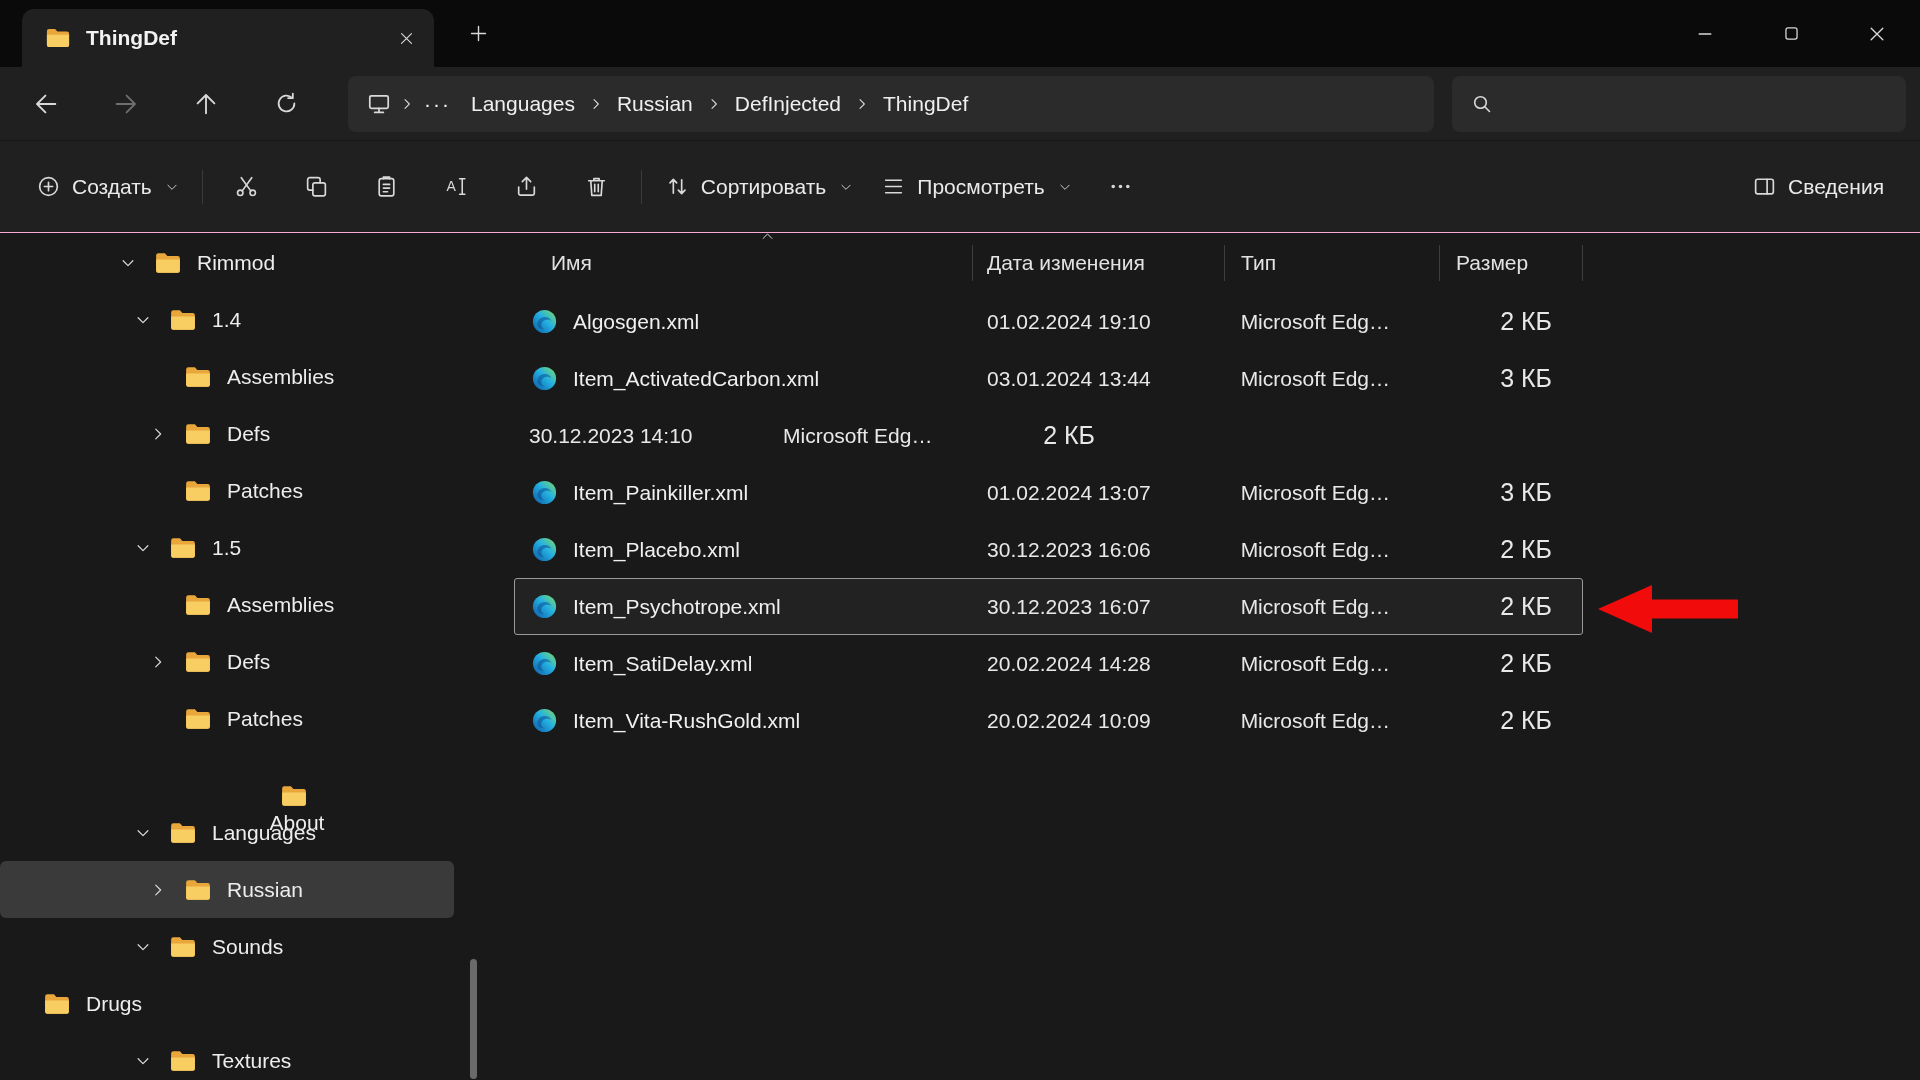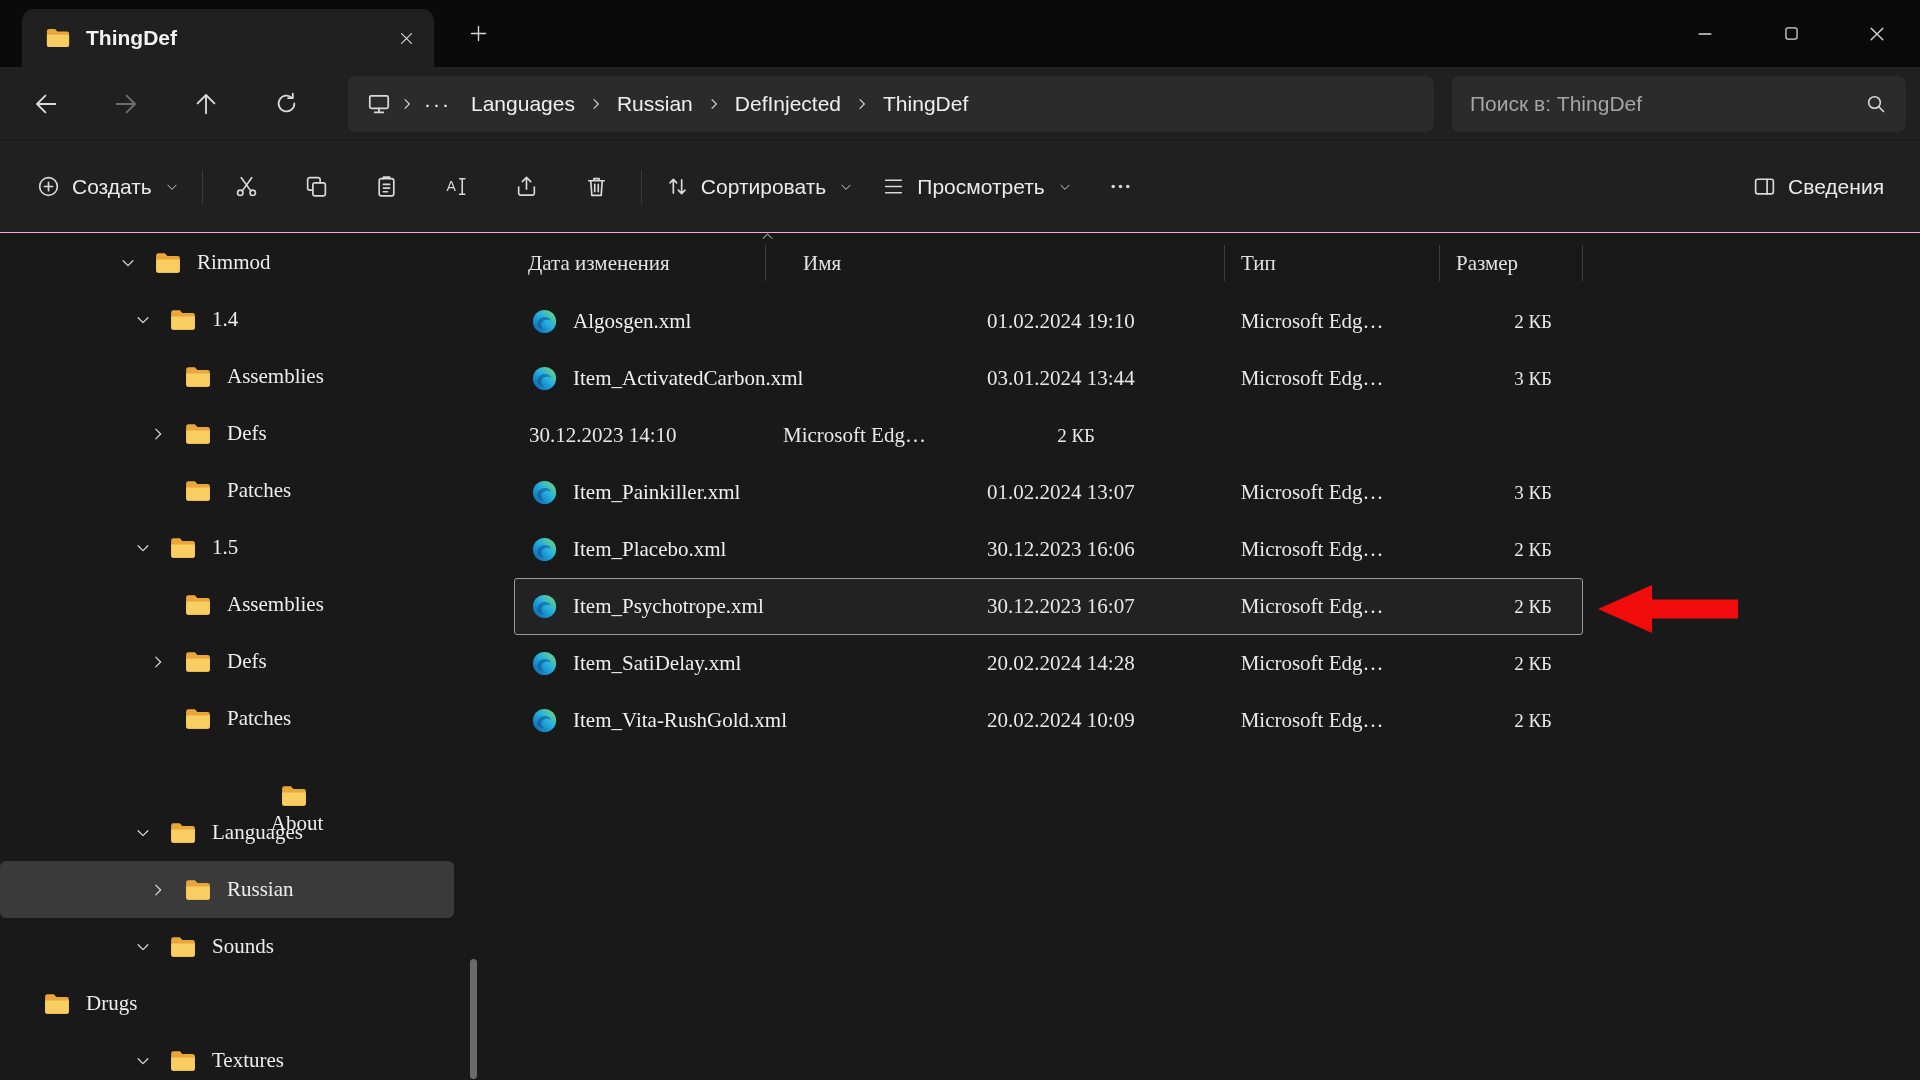--- a/index.html
+++ b/index.html
@@ -41,21 +41,21 @@
   
   .toolbar { height:93px; background:#202020; display:flex; align-items:center; padding:0 22px;
              border-top:1px solid #171717; border-bottom:1px solid #f9a8d4; }
   .tb-btn { display:flex; align-items:center; gap:11px; height:56px; padding:0 14px; border-radius:6px; font-size:21px; color:#eaeaea; }
   .tb-icon-btn { width:70px; height:56px; display:flex; align-items:center; justify-content:center; border-radius:6px; }
   .tb-sep { width:1px; height:34px; background:#3a3a3a; margin:0 9px; flex:0 0 1px; }
   .tb-right { margin-left:auto; }
   .chev-small { display:flex; margin-left:2px; }
 
   
-  .content { display:flex; height:846px; position:relative;font-family:Liberation Serif, serif; }
+  .content { display:flex; height:846px; position:relative; }
 
   
   .sidebar { flex:0 0 480px; width:480px; position:relative; padding-top:1px; }
   .tree { height:100%; overflow:hidden; }
   .tree-item { height:57px; display:flex; align-items:center; border-radius:6px; margin-right:26px; }
   .tree-item.selected { background:#3a3a3a; }
   .tree-chevron { width:34px; flex:0 0 34px; display:flex; justify-content:center; }
   .tree-item.chev-none .tree-chevron svg { visibility:hidden; }
   .tree-item.chev-down .tree-chevron svg { transform:rotate(90deg); }
   .tree-folder { width:30px; height:30px; flex:0 0 30px; margin-left:8px; }
@@ -72,21 +72,21 @@
   .hcell.size { width:143px; padding-left:16px; }
   .sort-caret { position:absolute; left:246px; top:-4px; display:flex; }
   .rows { margin-left:34px; }
   .file-row { display:flex; align-items:center; height:57px; width:1069px; border:1px solid transparent; border-radius:3px; }
   .file-row.highlighted { border-color:#9a9a9a; background:rgba(255,255,255,0.045); }
   .cell.name { width:459px; display:flex; align-items:center; padding-left:16px; }
   .edge-icon { width:27px; height:27px; flex:0 0 27px; }
   .fname { margin-left:15px; font-size:21px; color:#f0f0f0; white-space:nowrap; }
   .cell.date { width:252px; padding-left:14px; font-size:21px; color:#e8e8e8; white-space:nowrap; }
   .cell.type { width:215px; padding-left:16px; font-size:21px; color:#e8e8e8; white-space:nowrap; }
-  .cell.size { width:143px; padding-right:30px; font-size:19px; color:#e8e8e8; text-align:right; }
+  .cell.size { width:143px; padding-right:30px; font-size:25px; color:#e8e8e8; text-align:right; }
 
   
   .red-arrow { position:absolute; left:1598px; top:583px; width:142px; height:52px; }
 </style>
 </head>
 <body>
 
 <svg width="0" height="0" style="position:absolute" aria-hidden="true">
   <defs>
     <linearGradient id="edgeGrad" x1="0" y1="1" x2="1" y2="0">
@@ -187,21 +187,20 @@
       <button class="crumb">DefInjected</button>
       <span class="crumb-sep">
         <svg class="ic" width="16" height="16" viewBox="0 0 24 24">
             <path d="M9 5.5l6.5 6.5L9 18.5"></path>
           </svg>
       </span>
       <button class="crumb">ThingDef</button>
     </div>
 
     <div class="searchbox">
-      <input type="text" value="" placeholder="Поиск в: ThingDef" style="">
       <span style="display:flex">
         <svg class="ic" width="24" height="24" viewBox="0 0 24 24">
           <circle cx="10.5" cy="10.5" r="5.8"></circle>
           <path d="M14.8 14.8L19.5 19.5"></path>
         </svg>
       </span>
     </div>
   </div>
 
   <div class="toolbar">
@@ -488,22 +487,22 @@
       <div class="sidebar-scrollbar"></div>
     </aside>
 
     <main class="filearea">
       <div class="listheader">
         <span class="sort-caret">
           <svg class="ic" width="15" height="15" viewBox="0 0 24 24">
               <path d="M5 15l7-7 7 7"></path>
             </svg>
         </span>
+        <div class="hcell name">Имя</div>
         <div class="hcell date">Дата изменения</div>
-        <div class="hcell name">Имя</div>
         <div class="hcell type">Тип</div>
         <div class="hcell size">Размер</div>
       </div>
       <div class="rows">
           <div class="file-row">
     <div class="cell name">
       <svg class="edge-icon" viewBox="0 0 24 24">
         <circle cx="12" cy="12" r="10.3" fill="url(#edgeGrad)"></circle>
         <path d="M5.6 14.1c.3-3.9 3.4-6.2 6.8-6.2 3 0 5.1 1.6 5.6 3.7-1.3-1-3.1-1.4-5-1-2.7.6-4.3 2.8-3.8 5.1.3 1.5 1.4 2.6 2.8 3.1-3.8.3-6.7-1.9-6.4-4.7z" fill="#0b4f94" opacity="0.55"></path>
       </svg>

